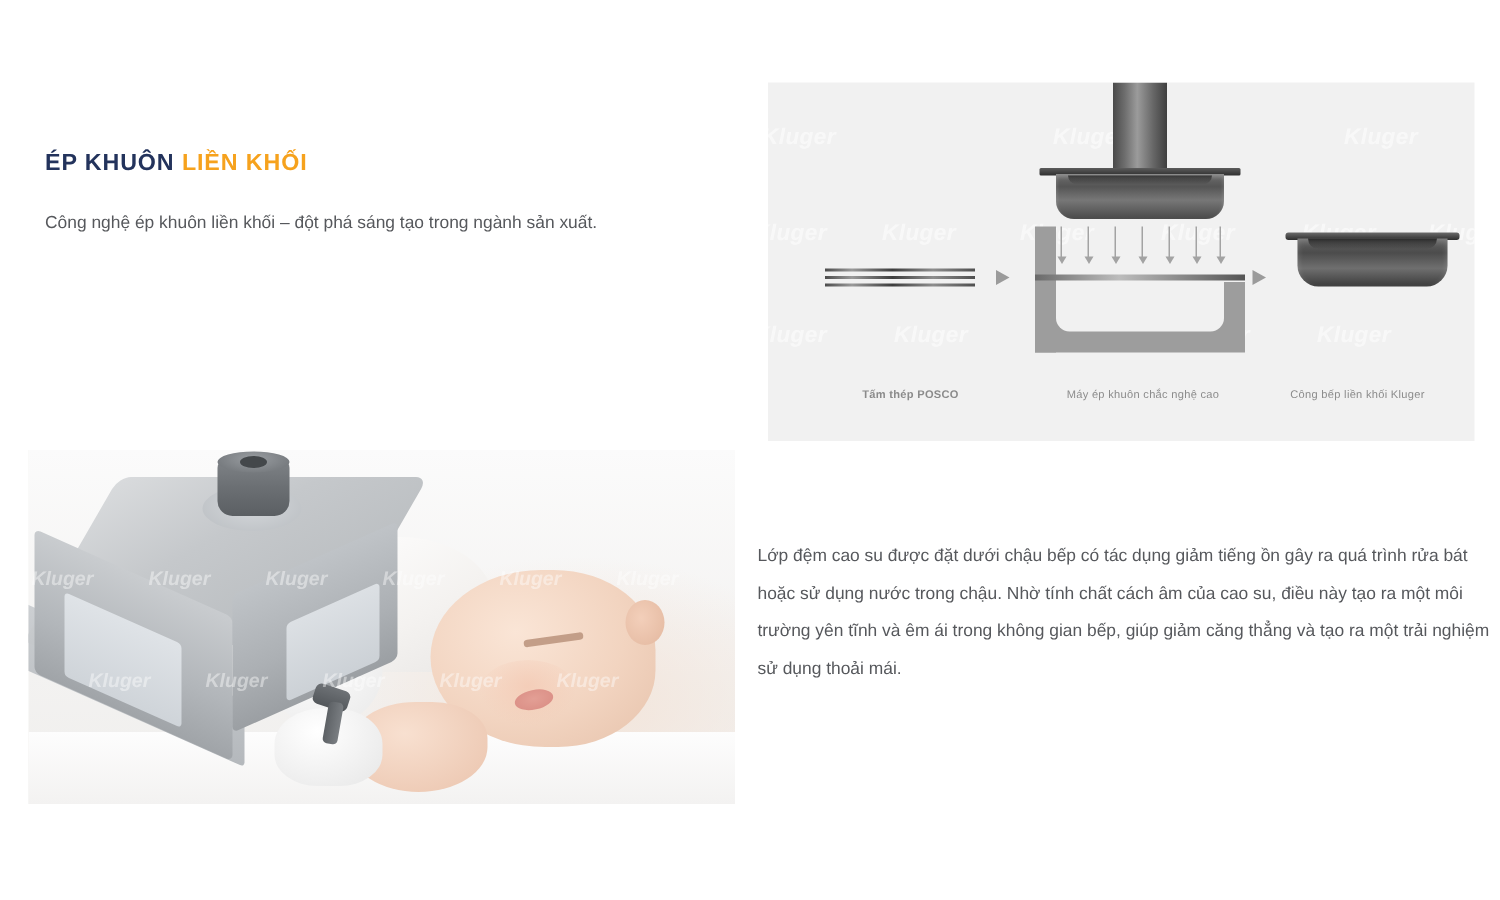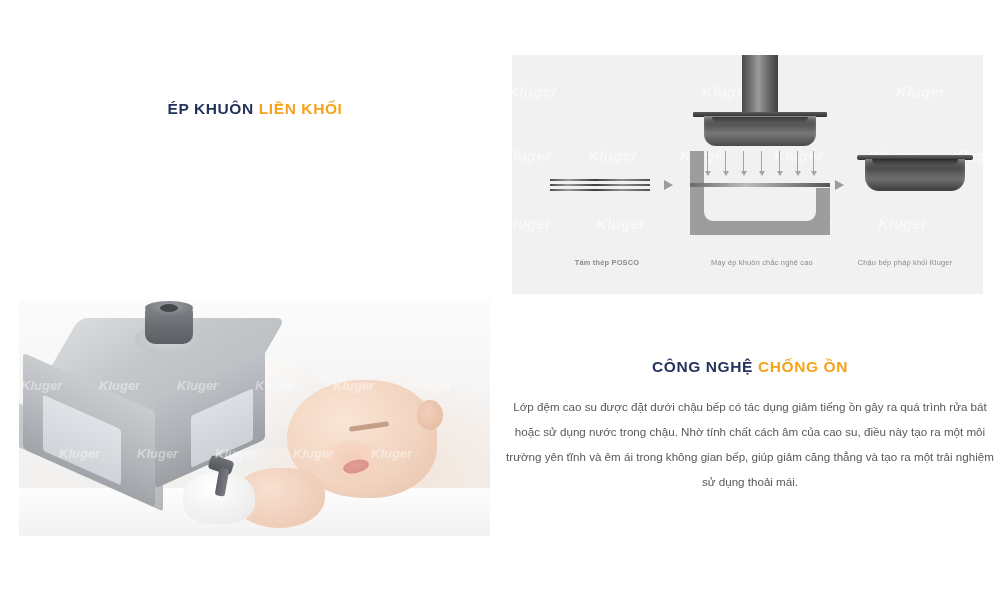--- a/index.html
+++ b/index.html
@@ -8,21 +8,21 @@
   body {
     width:1000px; height:600px; overflow:hidden;
     background:#ffffff;
     font-family:"Liberation Sans", sans-serif;
     color:#3b3b3b;
     position:relative;
   }
   .page { position:relative; width:1000px; height:600px; }
 
   
-  .txt-block { position:absolute; text-align:center; }
+  .txt-block { position:absolute; }
   .heading {
     font-size:15.5px; font-weight:bold; letter-spacing:.6px;
     margin:0 0 17px 0; line-height:1.2;
   }
   .heading .part-dark  { color:#23335c; }
   .heading .part-accent{ color:#f6a21d; }
   .body-line {
     font-size:11.6px; line-height:25px; color:#56585c;
     margin:0; font-weight:400;
   }
@@ -290,20 +290,21 @@
 </head>
 <body>
 
 <div class="page">
 
   <div class="txt-block" id="top-left-text">
     <h2 class="heading">
       <span class="part-dark">ÉP KHUÔN</span>
       <span class="part-accent">LIỀN KHỐI</span>
     </h2>
+    <p class="body-line body-para">Công nghệ ép khuôn liền khối – đột phá sáng tạo trong ngành sản xuất.</p>
   </div>
 
   <div id="diagram-panel">
 
     <span class="wm" style="left:-10px;  top:92px;">Kluger</span>
     <span class="wm" style="left:76px;   top:92px;">Kluger</span>
     <span class="wm" style="left:168px;  top:92px;">Kluger</span>
     <span class="wm" style="left:262px;  top:92px;">Kluger</span>
     <span class="wm" style="left:356px;  top:92px;">Kluger</span>
     <span class="wm" style="left:440px;  top:92px;">Kluger</span>
@@ -345,21 +346,21 @@
 
     <div class="arrow-tri" id="arrow-2"></div>
 
     <div id="basin">
       <div id="basin-rim"></div>
       <div id="basin-body"></div>
     </div>
 
     <div class="diag-caption" style="left:10px;  top:203px; width:170px;font-weight:bold;">Tấm thép POSCO</div>
     <div class="diag-caption" style="left:160px; top:203px; width:180px;">Máy ép khuôn chắc nghệ cao</div>
-    <div class="diag-caption" style="left:318px; top:203px; width:150px;">Chậu bếp pháp khối Kluger</div>
+    <div class="diag-caption" style="left:318px; top:203px; width:150px;">Công bếp liền khối Kluger</div>
   </div>
 
   <div id="photo">
     <div id="photo-bg"></div>
 
     <div id="bed-sheet"></div>
     <div id="baby-blanket"></div>
     <div id="baby-head"></div>
     <div id="baby-ear"></div>
     <div id="baby-cheek"></div>
@@ -397,20 +398,16 @@
     <span class="photo-wm" style="left:314px; top:78px;">Kluger</span>
     <span class="photo-wm" style="left:392px; top:78px;">Kluger</span>
     <span class="photo-wm" style="left:40px;  top:146px;">Kluger</span>
     <span class="photo-wm" style="left:118px; top:146px;">Kluger</span>
     <span class="photo-wm" style="left:196px; top:146px;">Kluger</span>
     <span class="photo-wm" style="left:274px; top:146px;">Kluger</span>
     <span class="photo-wm" style="left:352px; top:146px;">Kluger</span>
   </div>
 
   <div class="txt-block" id="bottom-right-text">
-    <h2 class="heading">
-      <span class="part-dark">CÔNG NGHỆ</span>
-      <span class="part-accent">CHỐNG ỒN</span>
-    </h2>
     <p class="body-line body-para">Lớp đệm cao su được đặt dưới chậu bếp có tác dụng giảm tiếng ồn gây ra quá trình rửa bát hoặc sử dụng nước trong chậu. Nhờ tính chất cách âm của cao su, điều này tạo ra một môi trường yên tĩnh và êm ái trong không gian bếp, giúp giảm căng thẳng và tạo ra một trải nghiệm sử dụng thoải mái.</p>
   </div>
 
 </div>
 
 </body></html>

